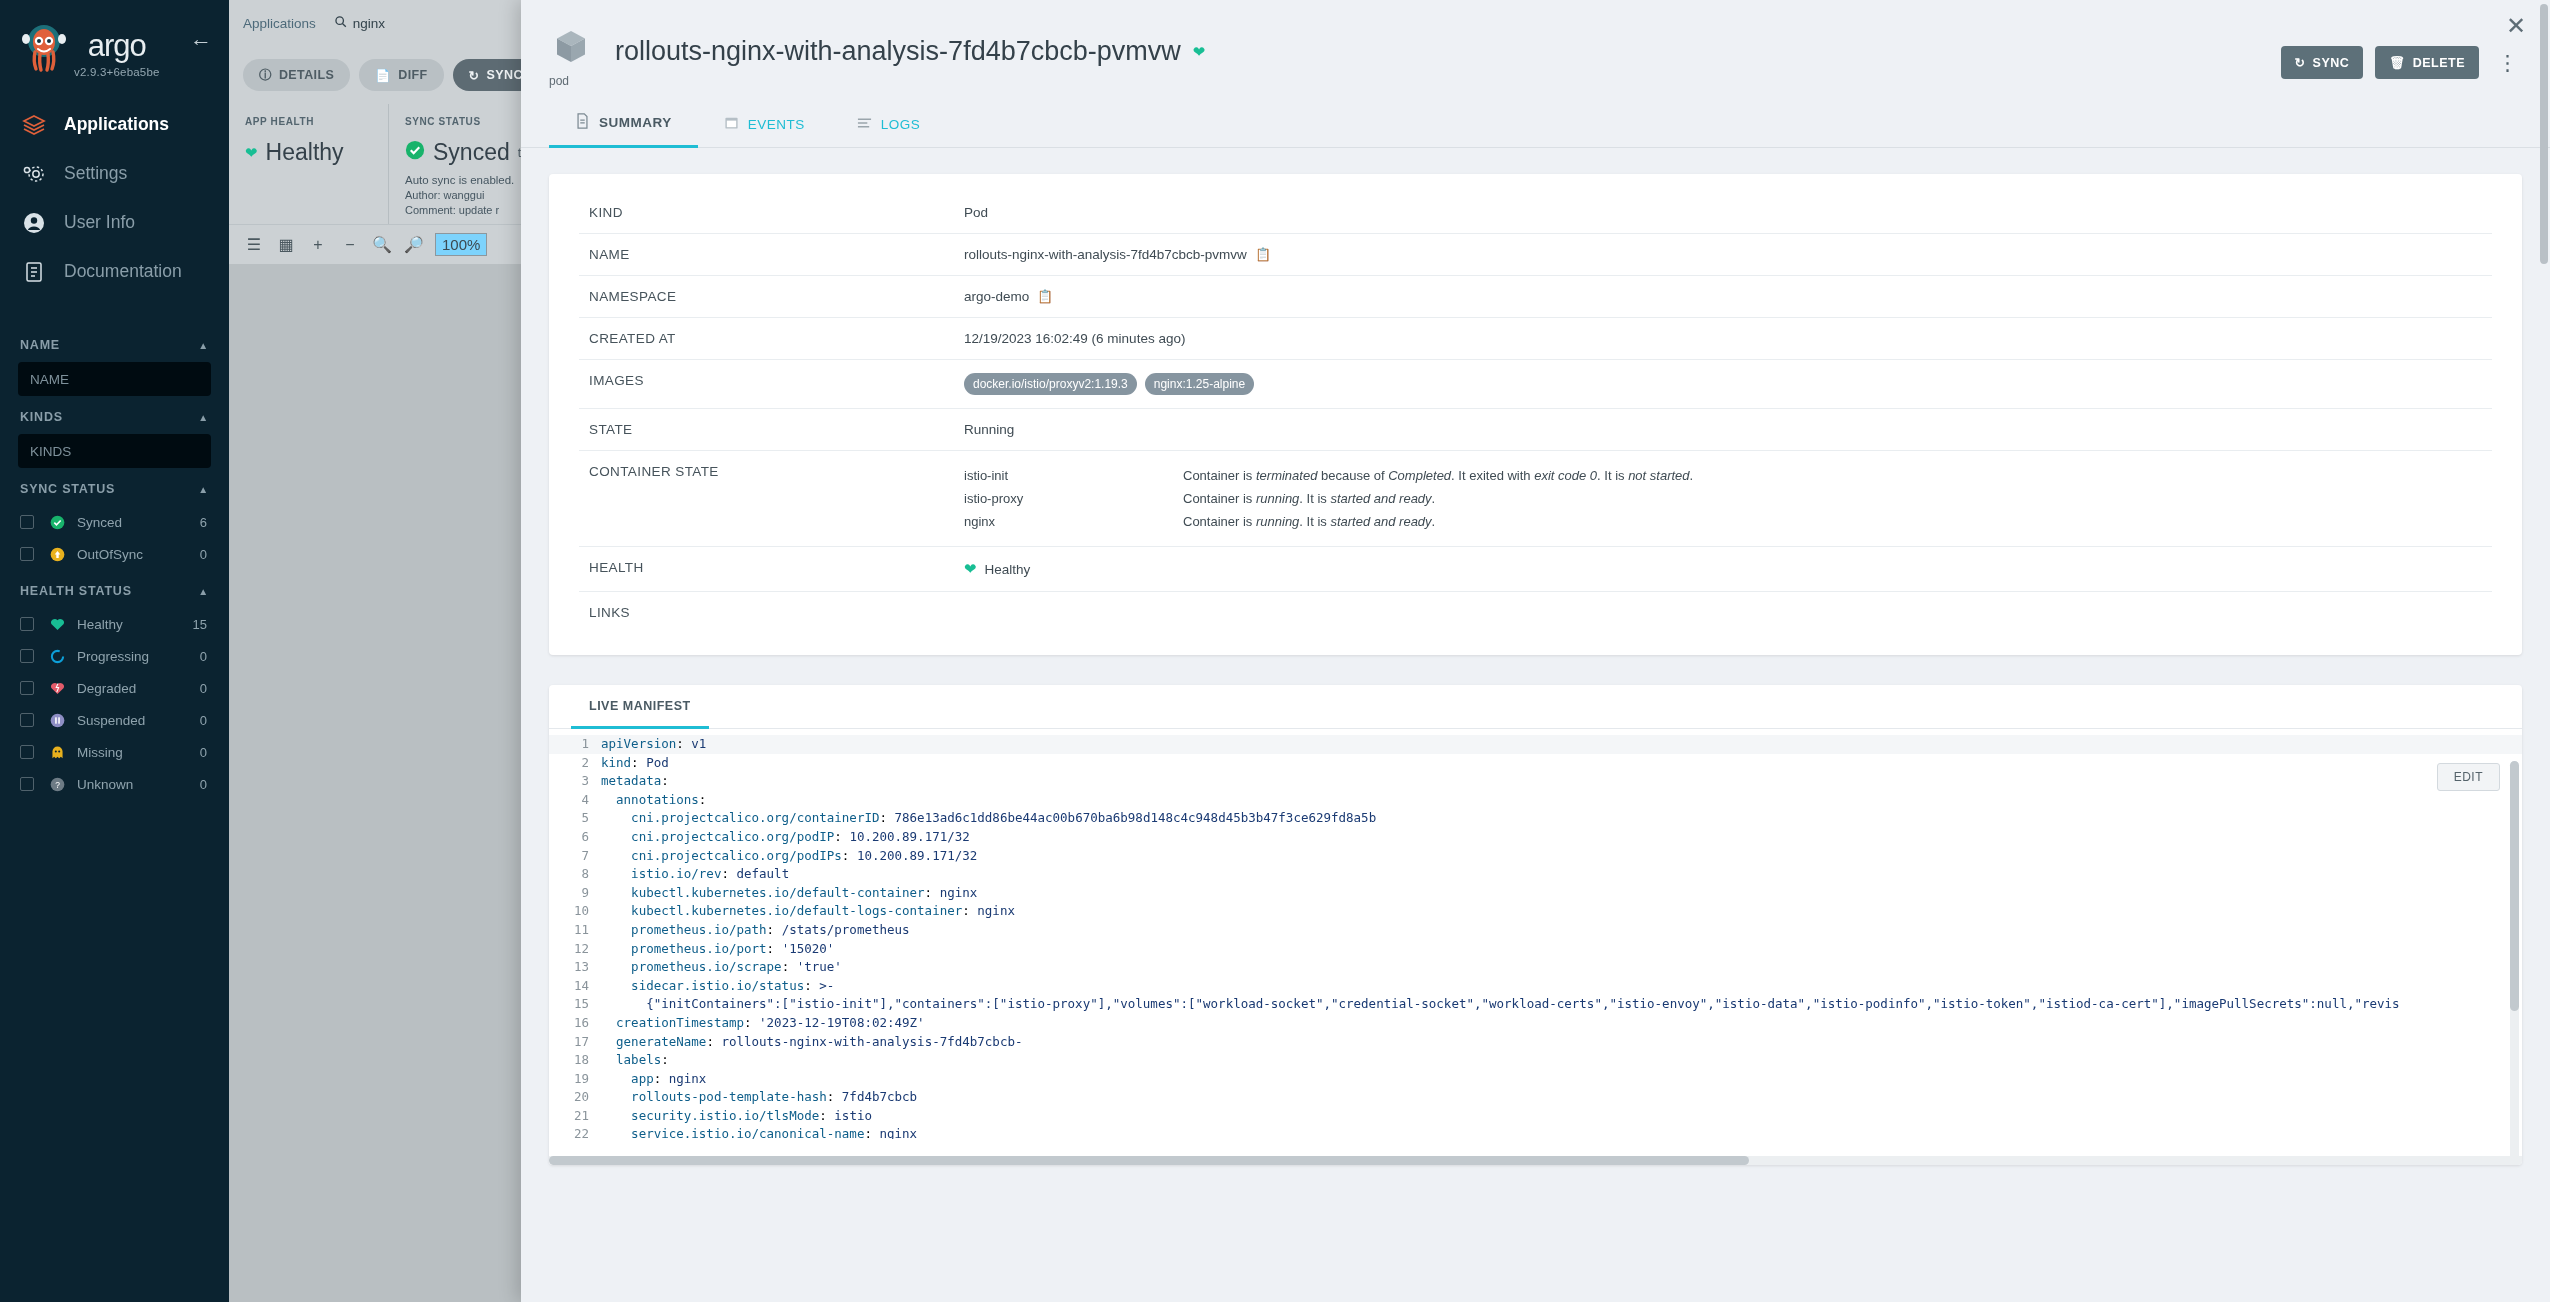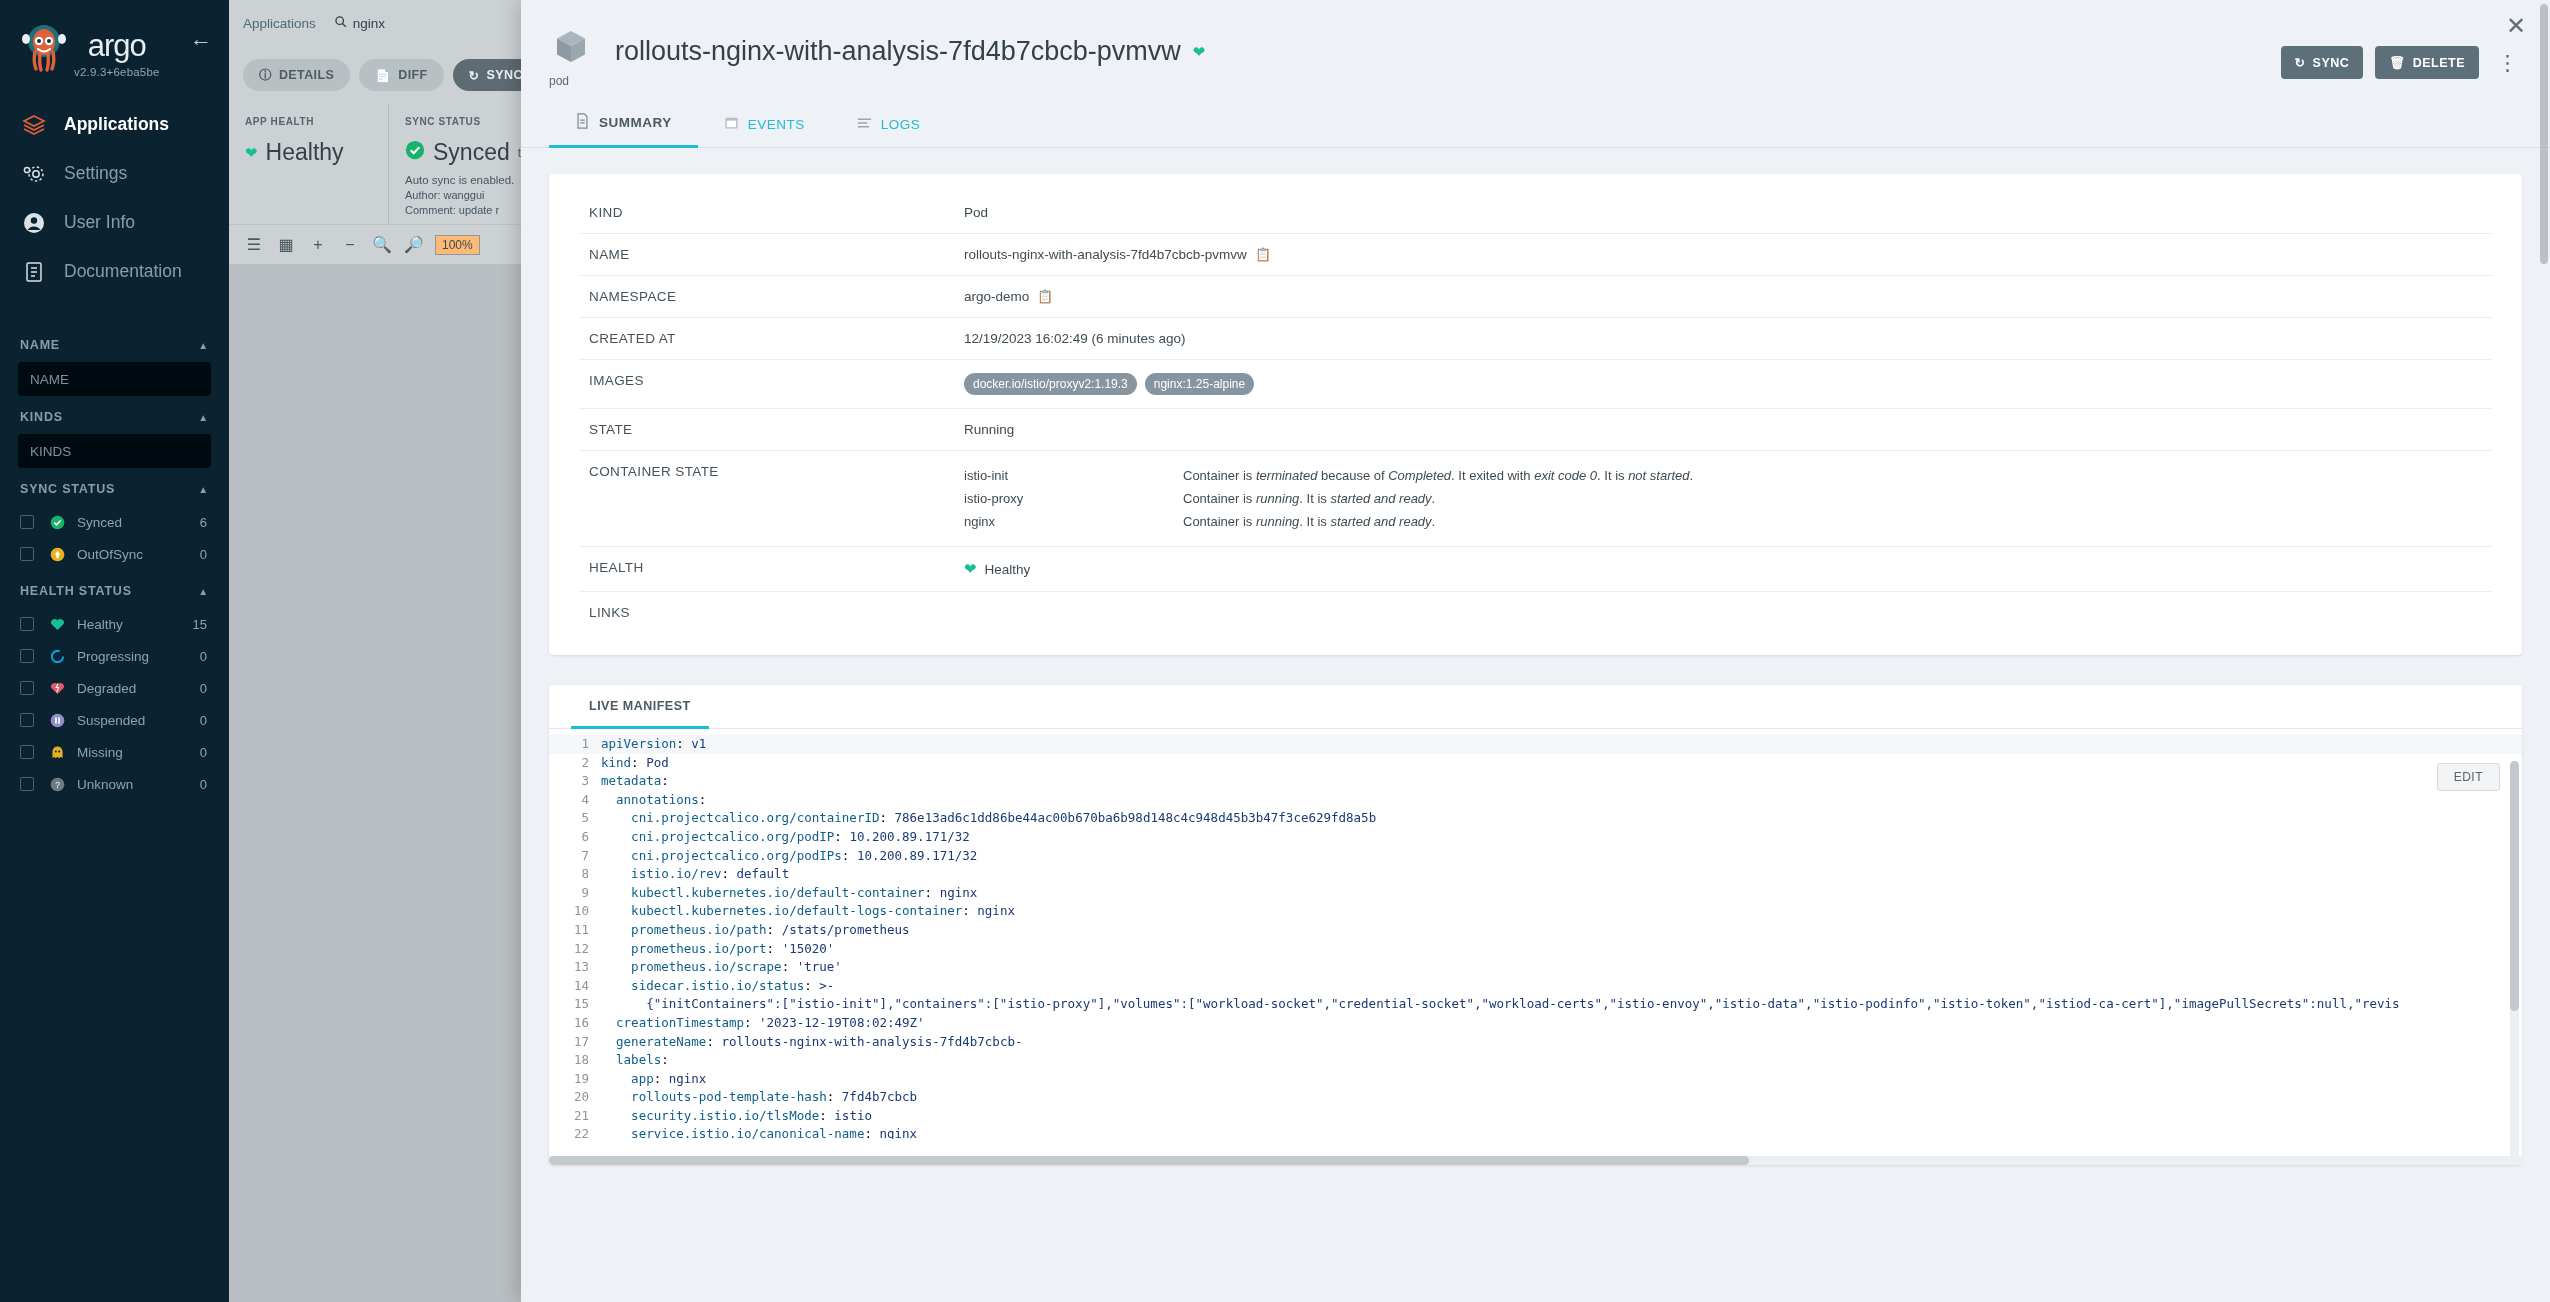--- a/index.html
+++ b/index.html
@@ -68,21 +68,21 @@
   }
   .btn-pill.dark { background: #5d6b73; color: #eef2f4; }
   .bg-status { display: flex; background: #ccd1d4; height: 120px; }
   .st-col { padding: 12px 16px; border-right: 1px solid #b6bdc1; }
   .st-lbl { font-size: 10px; color: #53656f; letter-spacing: .6px; font-weight: 700; }
   .st-big { display: flex; align-items: center; gap: 8px; margin-top: 12px; font-size: 23px; color: #34414a; }
   .st-sub { font-size: 11.5px; color: #455661; margin-top: 8px; }
   .st-kv { font-size: 11px; color: #455661; margin-top: 3px; }
   .bg-toolbar { height: 40px; background: #ccd1d4; display: flex; align-items: center; gap: 10px; padding-left: 14px; border-top: 1px solid #bcc3c7; }
   .tb-ico { width: 22px; height: 22px; display: flex; align-items: center; justify-content: center; color: #4a585f; cursor: pointer; }
-  .zoomfield { border: 1px solid #8d979d; background: #fdba74; font-size: 12px; color: #3c4950; padding: 2px 6px; }
+  .zoomfield { border: 1px solid #8d979d; background: #7dd3fc; font-size: 15px; color: #3c4950; padding: 2px 6px; }
   .bg-canvas { background: #b9bfc2; position: absolute; left: 0; right: 0; top: 264px; bottom: 0; }
 
   
   .panel {
     position: absolute; left: 521px; top: 0; width: 2029px; height: 1302px;
     background: #eef1f5; z-index: 20; box-shadow: -4px 0 18px rgba(0,0,0,.18);
     overflow: hidden;
   }
   .p-head { display: flex; align-items: flex-start; padding: 22px 26px 0 28px; height: 100px; }
   .pod-ico { width: 44px; text-align: center; margin-top: 6px; }

